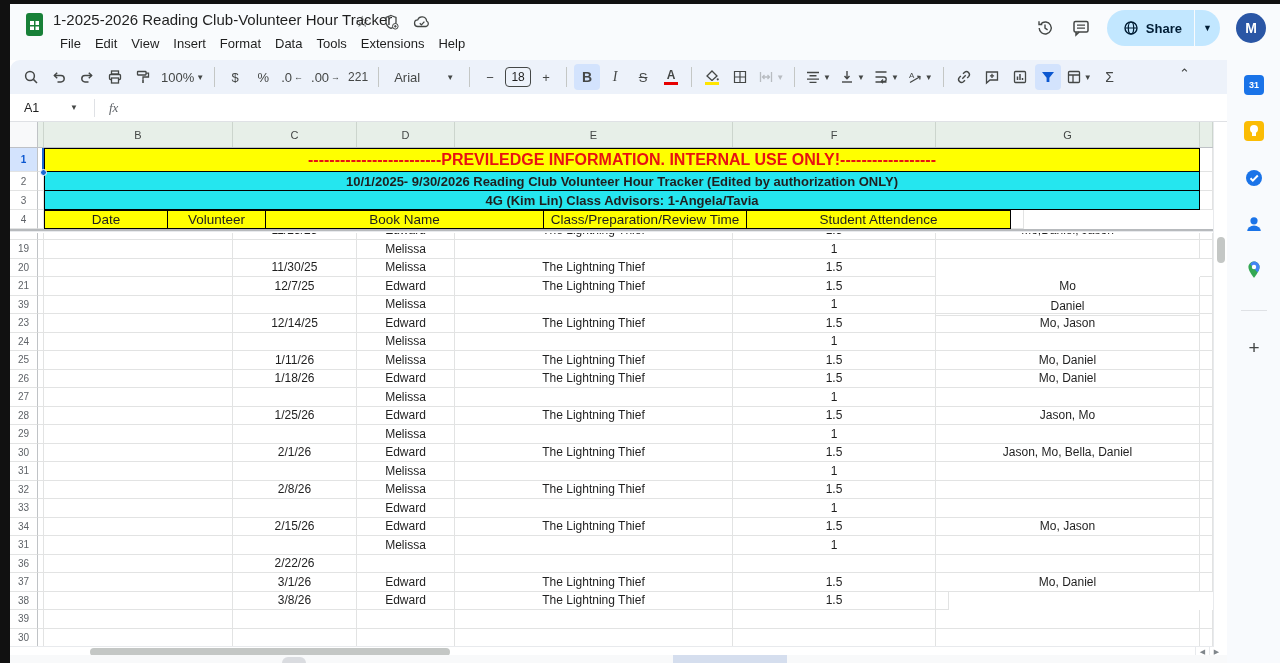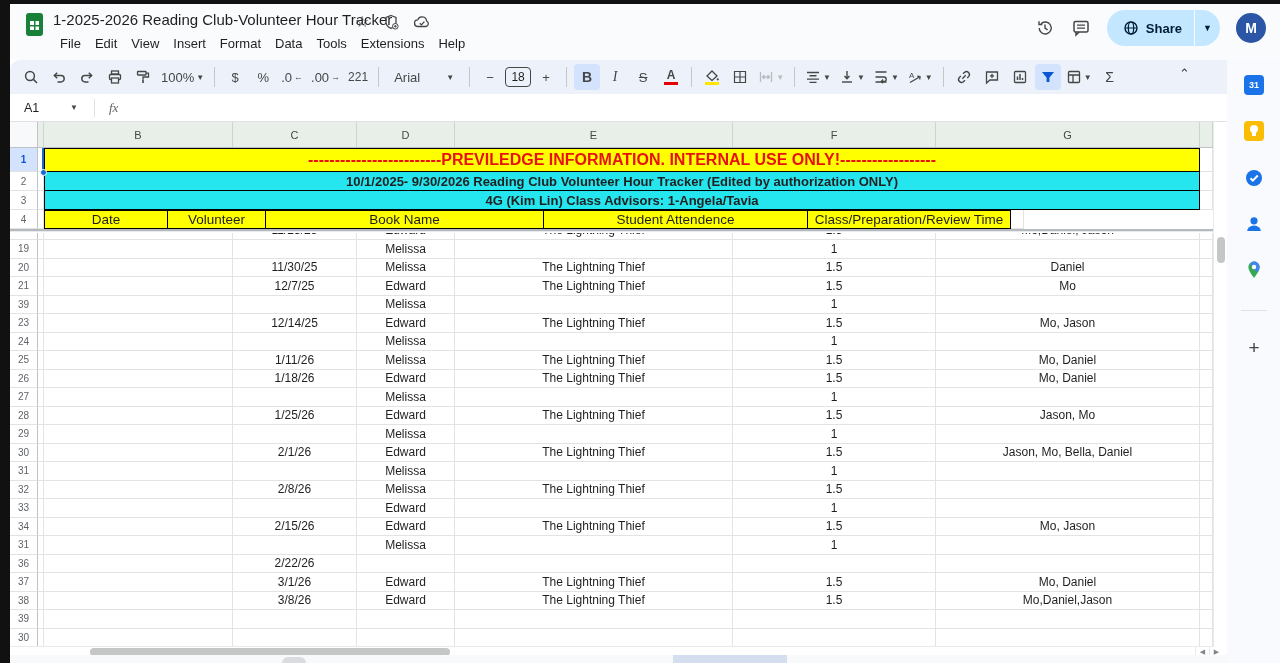--- a/index.html
+++ b/index.html
@@ -381,22 +381,22 @@
         </div>
       <div class="hsliver b3"></div>
     </div>
     <div class="frow b4">
       <div class="rowhead b4">4</div>
       <div class="asliver b4"></div>
       <div id="hdr4host" style="display:flex;height:100%;">
           <div class="hdr4 b4" style="width: 124px;">Date</div>
           <div class="hdr4 b4" style="width: 98px;">Volunteer</div>
           <div class="hdr4 b4" style="width: 278px;">Book Name</div>
+          <div class="hdr4 b4" style="width: 203px;">Class/Preparation/Review Time</div>
           <div class="hdr4 b4" style="width: 264px;">Student Attendence</div>
-          <div class="hdr4 b4" style="width: 203px;">Class/Preparation/Review Time</div>
         </div>
       <div class="hsliver b4"></div>
     </div>
   </div>
   <div class="freeze-divider"></div>
   <div class="sel-line"></div>
   <div class="sel-dot"></div>
 
   <div class="partialrow">
       <div id="partialhost">
@@ -426,21 +426,21 @@
         <div class="hsliver" style="height: 100%;"></div>
       </div>
       <div class="row">
         <div class="rowhead" style="height: 100%;">20</div>
         <div class="asliver" style="height: 100%;"></div>
         <div class="cell" style="width: 189px;"></div>
         <div class="cell" style="width: 124px;">11/30/25</div>
         <div class="cell" style="width: 98px;">Melissa</div>
         <div class="cell" style="width: 278px;">The Lightning Thief</div>
         <div class="cell" style="width: 203px;">1.5</div>
-        <div class="cell" style="width: 264px;">Daniel</div>
+        <div class="cell" style="width: 264px; margin-top: 39px;">Daniel</div>
         <div class="hsliver" style="height: 100%;"></div>
       </div>
       <div class="row">
         <div class="rowhead" style="height: 100%;">21</div>
         <div class="asliver" style="height: 100%;"></div>
         <div class="cell" style="width: 189px;"></div>
         <div class="cell" style="width: 124px;">12/7/25</div>
         <div class="cell" style="width: 98px;">Edward</div>
         <div class="cell" style="width: 278px;">The Lightning Thief</div>
         <div class="cell" style="width: 203px;">1.5</div>
@@ -624,21 +624,20 @@
         <div class="hsliver" style="height: 100%;"></div>
       </div>
       <div class="row">
         <div class="rowhead" style="height: 100%;">38</div>
         <div class="asliver" style="height: 100%;"></div>
         <div class="cell" style="width: 189px;"></div>
         <div class="cell" style="width: 124px;">3/8/26</div>
         <div class="cell" style="width: 98px;">Edward</div>
         <div class="cell" style="width: 278px;">The Lightning Thief</div>
         <div class="cell" style="width: 203px;">1.5</div>
-        <div class="cell" style="width: 264px;">Mo,Daniel,Jason</div>
         <div class="hsliver" style="height: 100%;"></div>
       </div>
       <div class="row">
         <div class="rowhead" style="height: 100%;">39</div>
         <div class="asliver" style="height: 100%;"></div>
         <div class="cell" style="width: 189px;"></div>
         <div class="cell" style="width: 124px;"></div>
         <div class="cell" style="width: 98px;"></div>
         <div class="cell" style="width: 278px;"></div>
         <div class="cell" style="width: 203px;"></div>

